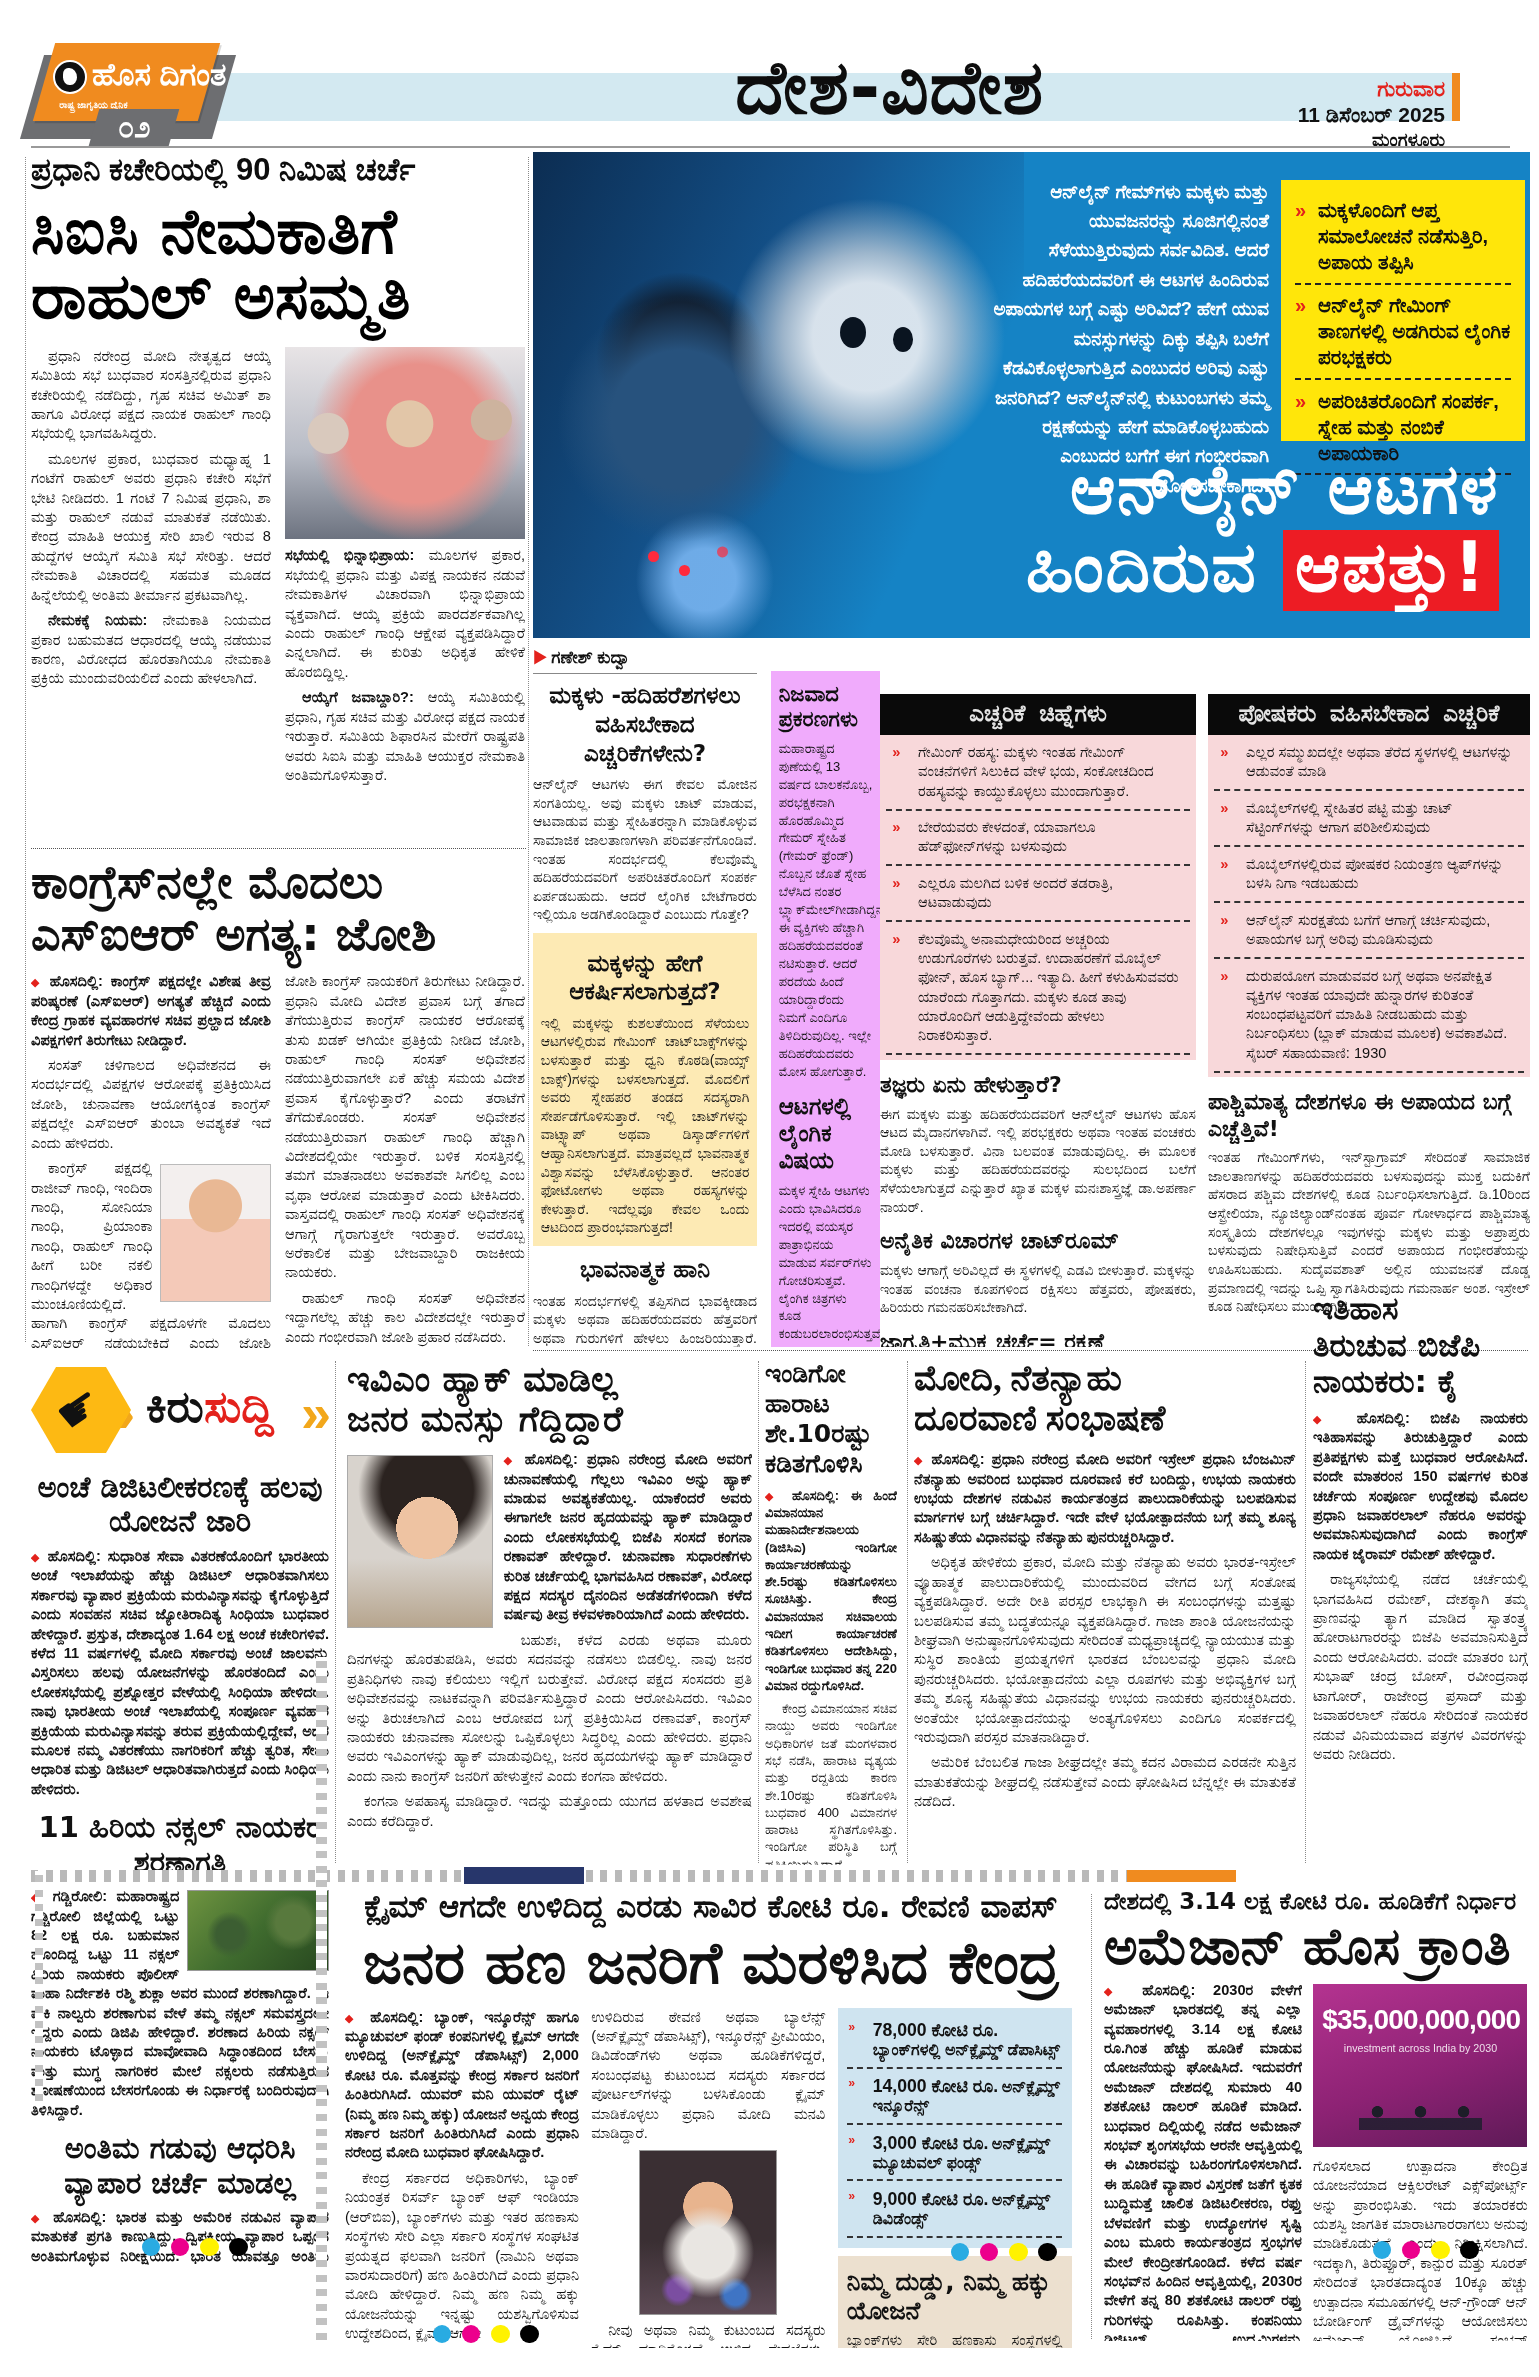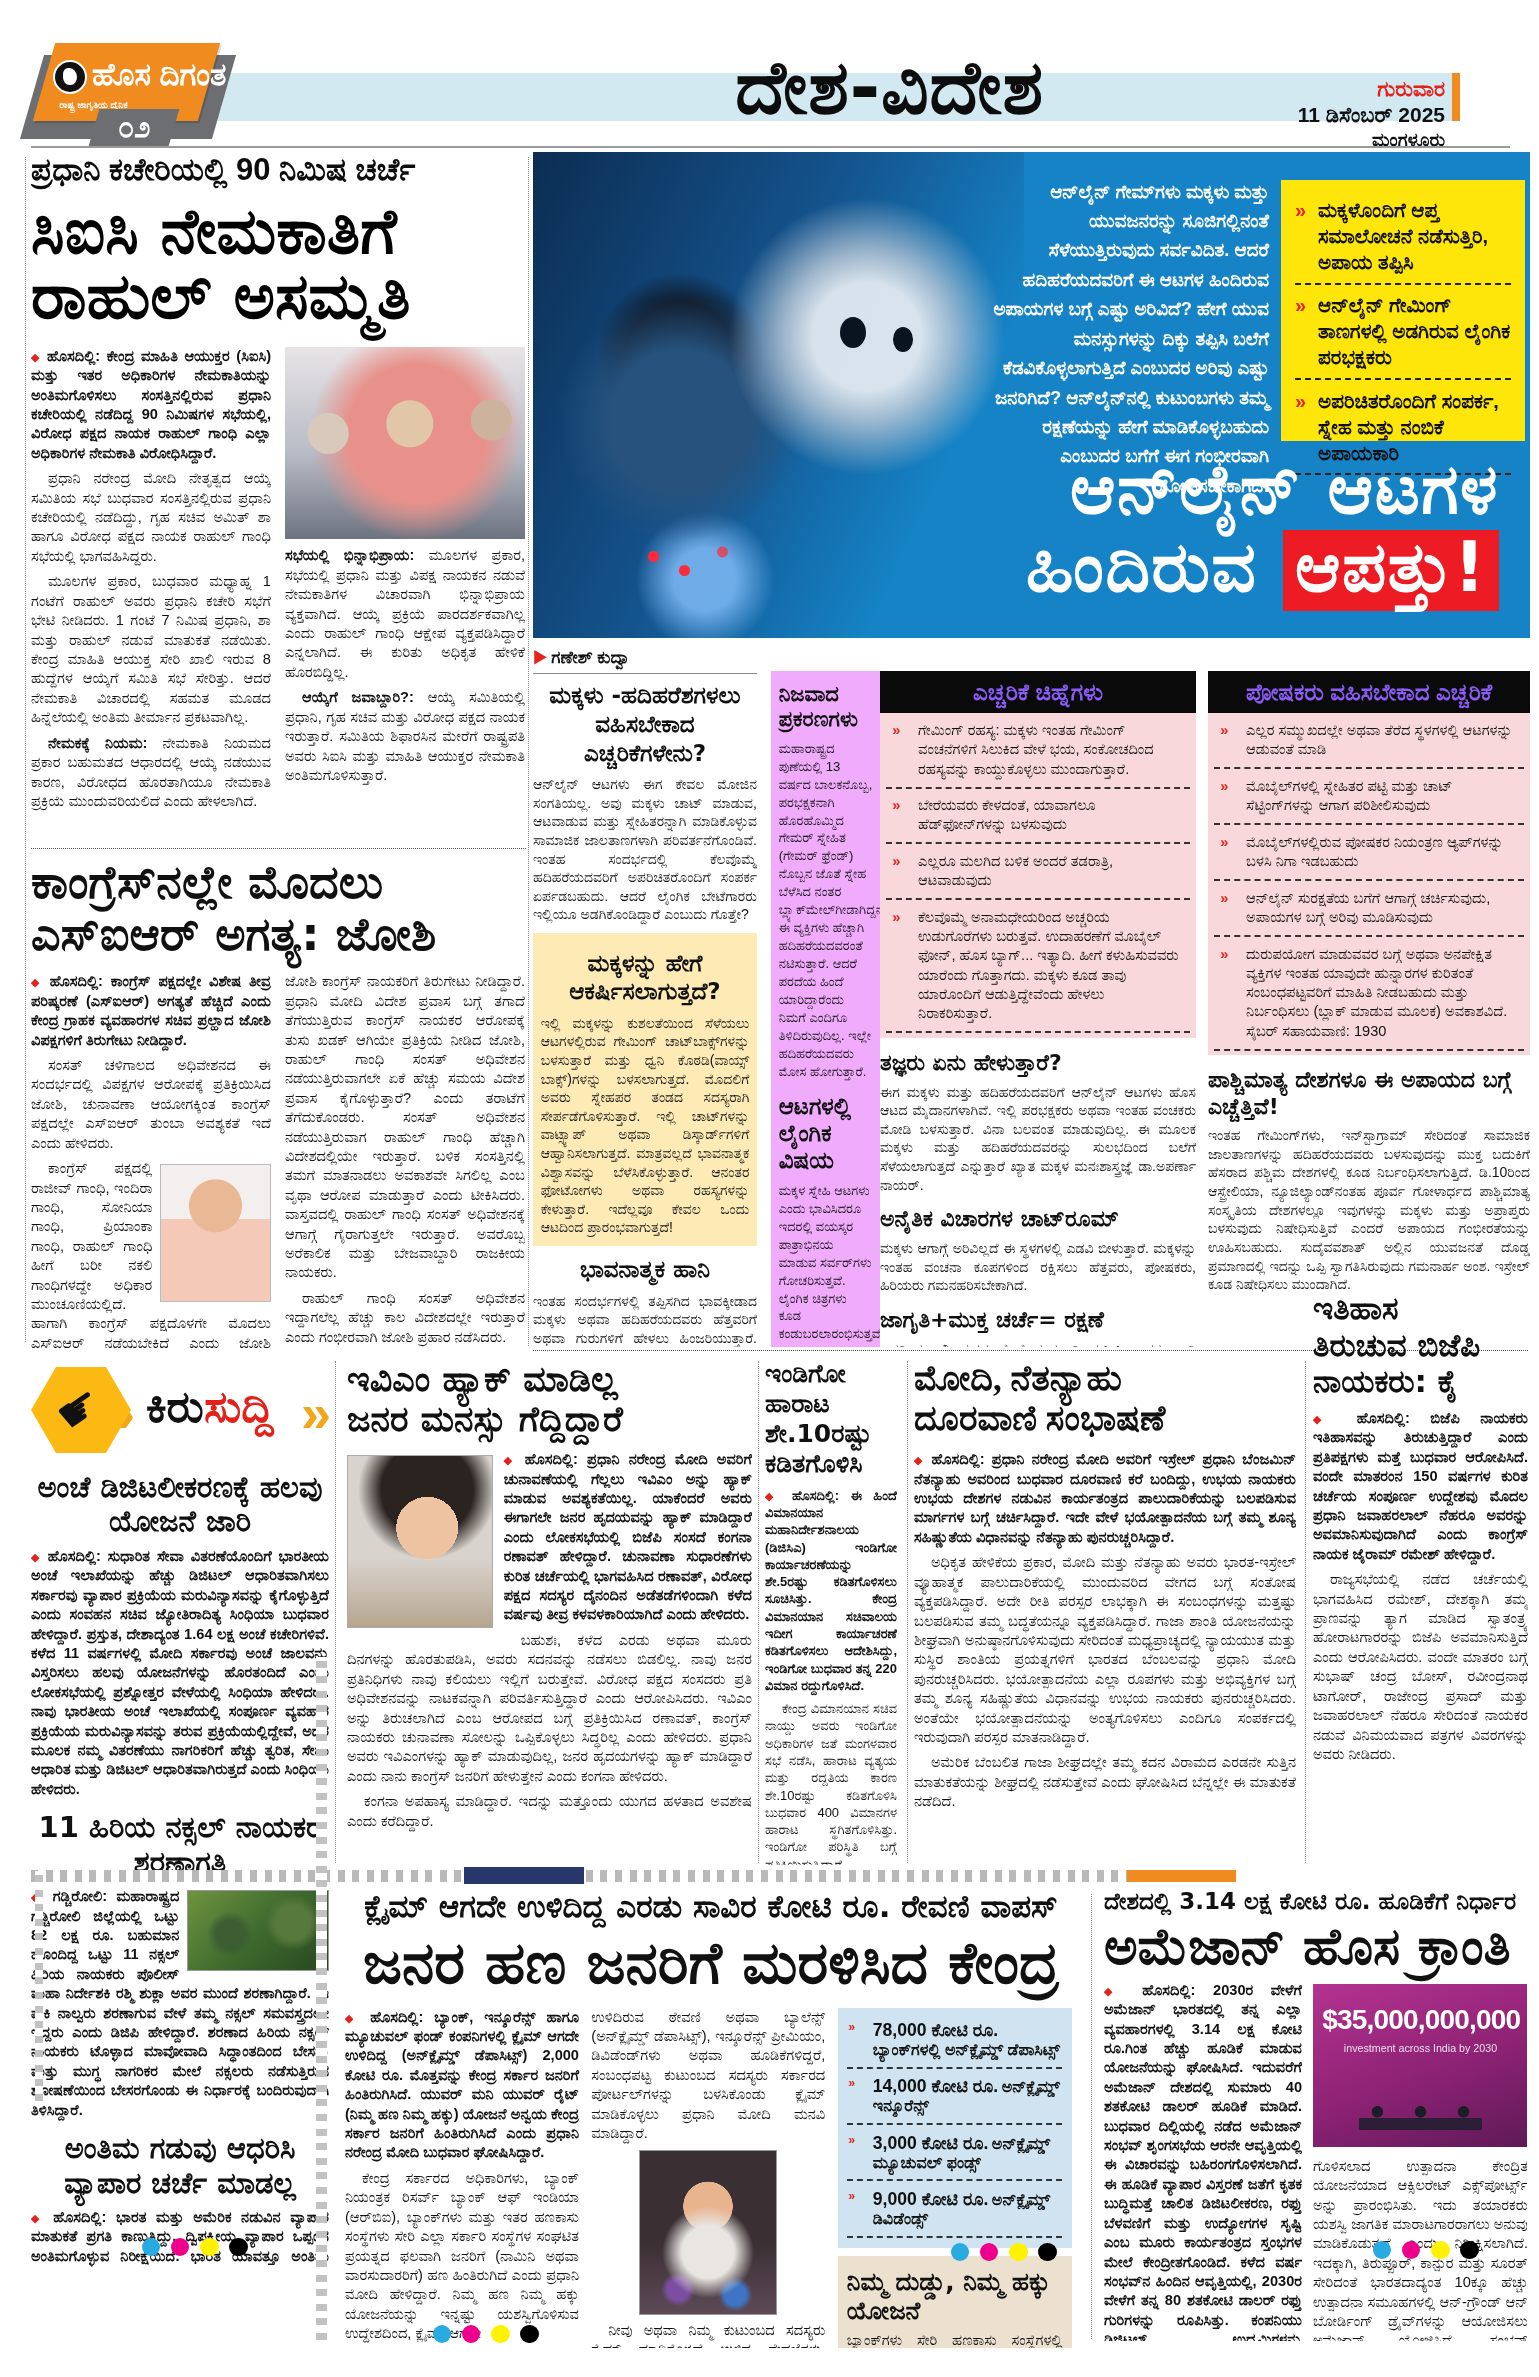--- a/index.html
+++ b/index.html
@@ -94,21 +94,21 @@
   .qhead { font-size:23px; font-weight:900; text-align:center; line-height:1.25; margin:6.1px 0 7.7px; font-family:"DejaVu Sans", sans-serif; }
   .fb-col1 .body-t, .fb-col3 .body-t, .fb-col4 .body-t { font-size:14px; }
   .ybox { background:#fdeab4; padding:9.2px 7.7px; margin:9.2px 0; }
   .fb-col2 { position:absolute; left:238px; top:23px; width:109px; height:752px; background:#f0abfc; padding:10.7px 7.7px; overflow:hidden; }
   .case-head { font-size:21px; font-weight:900; line-height:1.2; margin-bottom:7.7px; font-family:"DejaVu Sans", sans-serif; }
   .case-body { font-size:13px; line-height:1.38; text-align:left; }
   .case-sub { font-size:23px; font-weight:900; line-height:1.18; margin:12.3px 0 7.7px; font-family:"DejaVu Sans", sans-serif; }
   .fb-col3 { position:absolute; left:347px; top:23px; width:316px; height:676px; overflow:hidden; }
   .fb-col4 { position:absolute; left:675px; top:23px; width:322px; height:676px; overflow:hidden; }
   .pinkbox { background:#f8d8da; padding-bottom:4.6px; }
-  .pink-head { background:#0a0a0a; color:#8b5cf6; text-align:center; font-size:23px; font-weight:900; padding:7.7px 3.1px; font-family:Liberation Sans, sans-serif; }
+  .pink-head { background:#0a0a0a; color:#e5e5e5; text-align:center; font-size:23px; font-weight:900; padding:7.7px 3.1px; font-family:Liberation Mono, monospace;margin-top:23px; }
   .pk-item { font-size:14.6px; line-height:1.32; padding:7.7px 7.7px 7.7px 32px; position:relative; border-bottom:2.3px dashed #333; margin:0 6.1px; text-align:left; }
   .pk-item .chev { left:6.1px; top:7.7px; }
   .sec-head { font-size:22px; font-weight:900; line-height:1.2; margin:12.3px 0 6.1px; font-family:"DejaVu Sans", sans-serif; }
 
   
   .mid-sep { top:1361px; height:502px; }
   .art-kangana { position:absolute; left:347px; top:1359px; width:405px; height:506px; overflow:hidden; }
   .kan-head { font-size:35px; line-height:1.15; font-weight:900; font-family:"DejaVu Sans", sans-serif; margin-bottom:10.7px; }
   .kan-photo { float:left; width:146px; height:173px; margin:4.6px 10.7px 4.6px 0;
     background:
@@ -223,21 +223,20 @@
   <div class="vdot" style="left:528px; top:157px; height:1189px;"></div>
 
   <div class="art-cic">
     <div class="cic-kicker">ಪ್ರಧಾನಿ ಕಚೇರಿಯಲ್ಲಿ 90 ನಿಮಿಷ ಚರ್ಚೆ</div>
     <div class="cic-head">
       <span>ಸಿಐಸಿ ನೇಮಕಾತಿಗೆ</span><br>
       <span>ರಾಹುಲ್ ಅಸಮ್ಮತಿ</span>
     </div>
     <div class="cic-cols body-t">
       <div class="cic-col">
-        <p class="first dl">ಹೊಸದಿಲ್ಲಿ: ಕೇಂದ್ರ ಮಾಹಿತಿ ಆಯುಕ್ತರ (ಸಿಐಸಿ) ಮತ್ತು ಇತರ ಅಧಿಕಾರಿಗಳ ನೇಮಕಾತಿಯನ್ನು ಅಂತಿಮಗೊಳಿಸಲು ಸಂಸತ್ತಿನಲ್ಲಿರುವ ಪ್ರಧಾನಿ ಕಚೇರಿಯಲ್ಲಿ ನಡೆದಿದ್ದ 90 ನಿಮಿಷಗಳ ಸಭೆಯಲ್ಲಿ, ವಿರೋಧ ಪಕ್ಷದ ನಾಯಕ ರಾಹುಲ್ ಗಾಂಧಿ ಎಲ್ಲಾ ಅಧಿಕಾರಿಗಳ ನೇಮಕಾತಿ ವಿರೋಧಿಸಿದ್ದಾರೆ.</p>
         <p>ಪ್ರಧಾನಿ ನರೇಂದ್ರ ಮೋದಿ ನೇತೃತ್ವದ ಆಯ್ಕೆ ಸಮಿತಿಯ ಸಭೆ ಬುಧವಾರ ಸಂಸತ್ತಿನಲ್ಲಿರುವ ಪ್ರಧಾನಿ ಕಚೇರಿಯಲ್ಲಿ ನಡೆದಿದ್ದು, ಗೃಹ ಸಚಿವ ಅಮಿತ್ ಶಾ ಹಾಗೂ ವಿರೋಧ ಪಕ್ಷದ ನಾಯಕ ರಾಹುಲ್ ಗಾಂಧಿ ಸಭೆಯಲ್ಲಿ ಭಾಗವಹಿಸಿದ್ದರು.</p>
         <p>ಮೂಲಗಳ ಪ್ರಕಾರ, ಬುಧವಾರ ಮಧ್ಯಾಹ್ನ 1 ಗಂಟೆಗೆ ರಾಹುಲ್ ಅವರು ಪ್ರಧಾನಿ ಕಚೇರಿ ಸಭೆಗೆ ಭೇಟಿ ನೀಡಿದರು. 1 ಗಂಟೆ 7 ನಿಮಿಷ ಪ್ರಧಾನಿ, ಶಾ ಮತ್ತು ರಾಹುಲ್ ನಡುವೆ ಮಾತುಕತೆ ನಡೆಯಿತು. ಕೇಂದ್ರ ಮಾಹಿತಿ ಆಯುಕ್ತ ಸೇರಿ ಖಾಲಿ ಇರುವ 8 ಹುದ್ದೆಗಳ ಆಯ್ಕೆಗೆ ಸಮಿತಿ ಸಭೆ ಸೇರಿತ್ತು. ಆದರೆ ನೇಮಕಾತಿ ವಿಚಾರದಲ್ಲಿ ಸಹಮತ ಮೂಡದ ಹಿನ್ನೆಲೆಯಲ್ಲಿ ಅಂತಿಮ ತೀರ್ಮಾನ ಪ್ರಕಟವಾಗಿಲ್ಲ.</p>
         <p><span class="runin">ನೇಮಕಕ್ಕೆ ನಿಯಮ:</span> <span>ನೇಮಕಾತಿ ನಿಯಮದ ಪ್ರಕಾರ ಬಹುಮತದ ಆಧಾರದಲ್ಲಿ ಆಯ್ಕೆ ನಡೆಯುವ ಕಾರಣ, ವಿರೋಧದ ಹೊರತಾಗಿಯೂ ನೇಮಕಾತಿ ಪ್ರಕ್ರಿಯೆ ಮುಂದುವರಿಯಲಿದೆ ಎಂದು ಹೇಳಲಾಗಿದೆ.</span></p>
       </div>
       <div class="cic-col">
         <div class="cic-photo photo"></div>
         <p class="first"><span class="runin">ಸಭೆಯಲ್ಲಿ ಭಿನ್ನಾಭಿಪ್ರಾಯ:</span> <span>ಮೂಲಗಳ ಪ್ರಕಾರ, ಸಭೆಯಲ್ಲಿ ಪ್ರಧಾನಿ ಮತ್ತು ವಿಪಕ್ಷ ನಾಯಕನ ನಡುವೆ ನೇಮಕಾತಿಗಳ ವಿಚಾರವಾಗಿ ಭಿನ್ನಾಭಿಪ್ರಾಯ ವ್ಯಕ್ತವಾಗಿದೆ. ಆಯ್ಕೆ ಪ್ರಕ್ರಿಯೆ ಪಾರದರ್ಶಕವಾಗಿಲ್ಲ ಎಂದು ರಾಹುಲ್ ಗಾಂಧಿ ಆಕ್ಷೇಪ ವ್ಯಕ್ತಪಡಿಸಿದ್ದಾರೆ ಎನ್ನಲಾಗಿದೆ. ಈ ಕುರಿತು ಅಧಿಕೃತ ಹೇಳಿಕೆ ಹೊರಬಿದ್ದಿಲ್ಲ.</span></p>
         <p><span class="runin">ಆಯ್ಕೆಗೆ ಜವಾಬ್ದಾರಿ?:</span> <span>ಆಯ್ಕೆ ಸಮಿತಿಯಲ್ಲಿ ಪ್ರಧಾನಿ, ಗೃಹ ಸಚಿವ ಮತ್ತು ವಿರೋಧ ಪಕ್ಷದ ನಾಯಕ ಇರುತ್ತಾರೆ. ಸಮಿತಿಯ ಶಿಫಾರಸಿನ ಮೇರೆಗೆ ರಾಷ್ಟ್ರಪತಿ ಅವರು ಸಿಐಸಿ ಮತ್ತು ಮಾಹಿತಿ ಆಯುಕ್ತರ ನೇಮಕಾತಿ ಅಂತಿಮಗೊಳಿಸುತ್ತಾರೆ.</span></p>
       </div>
     </div>

